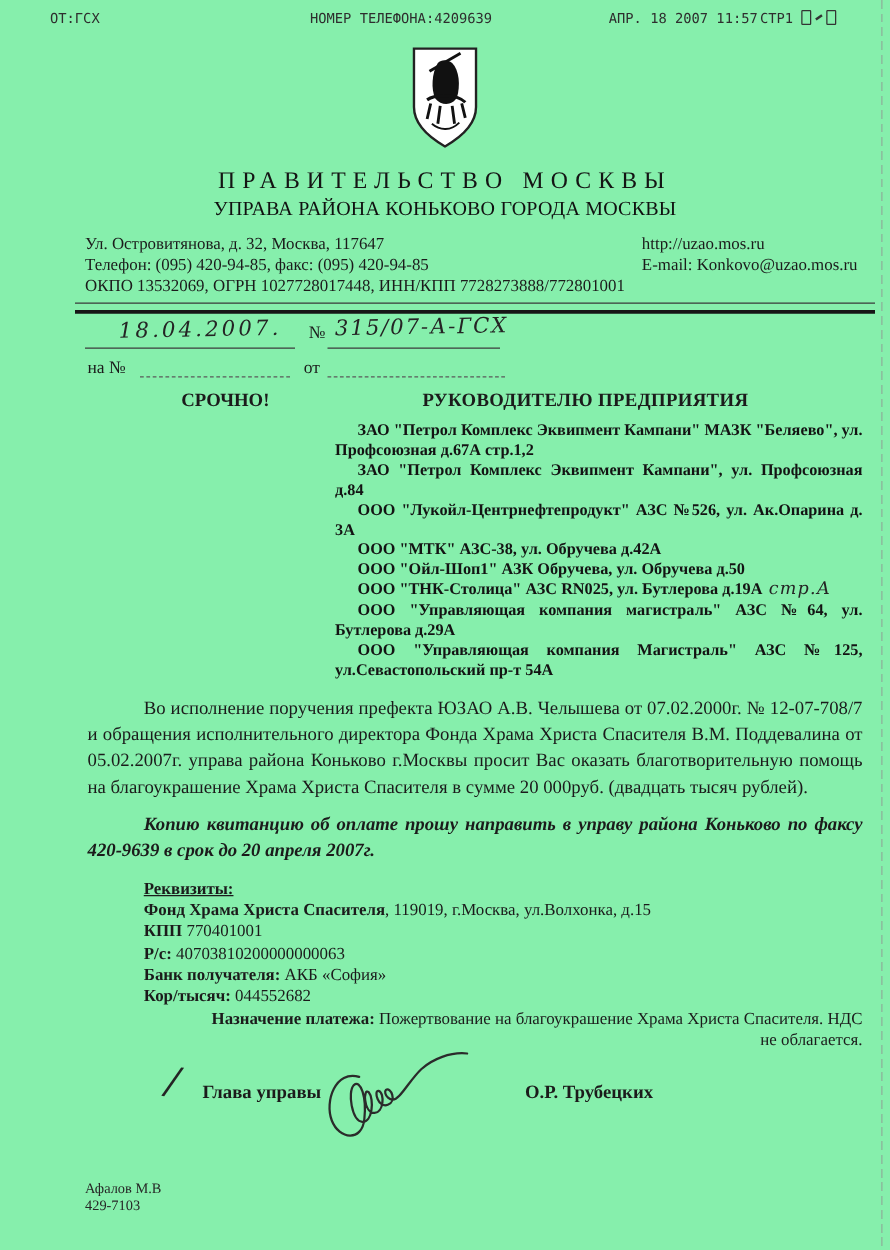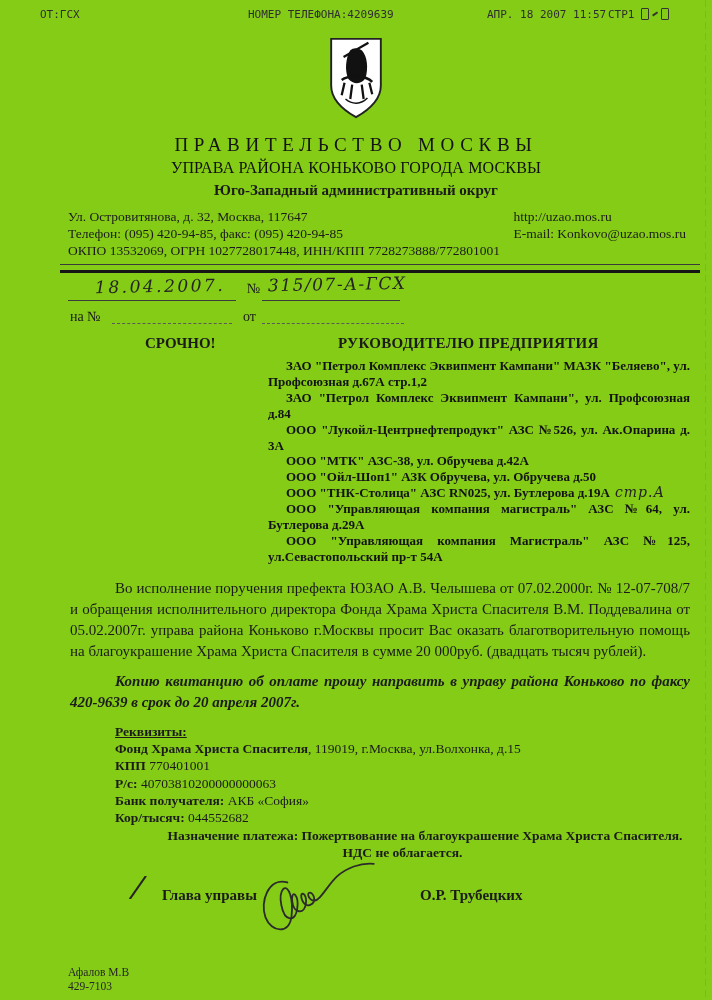--- a/index.html
+++ b/index.html
@@ -1,16 +1,16 @@
 <!DOCTYPE html>
 <html><head>
 <meta charset="utf-8">
 <style>
   html,body{margin:0;padding:0;background:#e8e8e6;}
-  .page{position:relative;width:712px;height:1000px;margin:0 auto;background:#84cc16;
+  .page{position:relative;width:712px;height:1000px;margin:0 auto;background:#86efac;
         color:#1b1b1b;font-family:"Liberation Serif",serif;overflow:hidden;}
   
   .fax-header{position:absolute;top:8px;left:0;right:0;height:18px;
               font-family:"DejaVu Sans Mono",monospace;font-size:11px;color:#2e2e2e;}
   .fax-header span{position:absolute;top:0;white-space:nowrap;}
   .fx-from{left:40px}.fx-phone{left:248px}.fx-dt{left:487px}.fx-page{left:608px}
   .fx-icon{left:641px;top:-1px;display:inline-flex;gap:3px;align-items:center;}
   .fx-icon i{display:block;width:6px;height:10px;border:1.4px solid #333;border-radius:1px;}
   .fx-icon em{display:block;width:6px;height:1.5px;background:#333;transform:rotate(-35deg);}
   
@@ -46,21 +46,21 @@
   .recipients p{margin:0;text-indent:18px;}
   .hw-inline{font-weight:normal;font-size:14px;margin-left:5px;letter-spacing:1px;}
   
   .body-text{margin:13px 22px 0 70px;font-size:15px;line-height:21px;text-align:justify;}
   .body-text p{margin:0 0 9px 0;text-indent:45px;}
   .body-text .p2{font-weight:bold;font-style:italic;}
   
   .requisites{margin:10px 22px 0 115px;font-size:13.5px;line-height:17.3px;}
   .requisites p{margin:0;}
   .req-head{font-weight:bold;text-decoration:underline;}
-  .purpose{margin-left:-45px;text-indent:45px;text-align:center;font-weight:bold;}
+  .purpose{margin-left:-45px;text-indent:45px;text-align:right;}
   
   .signature-row{position:relative;height:84px;margin-top:16px;}
   .hw-slash{position:absolute;left:133px;top:-8px;font-size:30px;transform:rotate(8deg);}
   .sig-position{position:absolute;left:162px;top:10px;font-weight:bold;font-size:15px;}
   .sig-scrawl{position:absolute;left:252px;top:-14px;transform:rotate(-7deg);}
   .sig-name{position:absolute;left:420px;top:10px;font-weight:bold;font-size:15px;}
   
   .footer{margin:4px 0 0 68px;font-size:11.5px;line-height:14px;color:#262626;}
   
   .edge-line{position:absolute;right:6px;top:0;bottom:0;width:1px;opacity:.65;
@@ -91,21 +91,20 @@
         <path d="M43,7 L17,22" stroke="#111" stroke-width="2.4"></path>
         <path d="M24,15 C19,23 18,37 22,45 C27,51 36,51 40,44 C43,34 42,21 36,15 C32,12 27,12 24,15 Z" fill="#111"></path>
         <path d="M15,46 C22,41 40,41 47,48" stroke="#111" stroke-width="2.6" fill="none"></path>
         <path d="M18,49 L15,62 M26,51 L24,66 M36,51 L38,66 M44,49 L47,61" stroke="#111" stroke-width="2.4" fill="none"></path>
         <path d="M19,66 C26,72 35,72 42,65" stroke="#111" stroke-width="1.6" fill="none"></path>
       </svg>
     </div>
 
     <div class="gov">ПРАВИТЕЛЬСТВО МОСКВЫ</div>
     <div class="org">УПРАВА РАЙОНА КОНЬКОВО ГОРОДА МОСКВЫ</div>
-    <div class="district">Юго-Западный административный округ</div>
 
     <div class="addr-row">
       <div class="addr-left">
         <div>Ул. Островитянова, д. 32, Москва, 117647</div>
         <div>Телефон: (095) 420-94-85,  факс: (095) 420-94-85</div>
         <div>ОКПО 13532069,  ОГРН 1027728017448,  ИНН/КПП 7728273888/772801001</div>
       </div>
       <div class="addr-right">
         <div>http://uzao.mos.ru</div>
         <div>E-mail: Konkovo@uzao.mos.ru</div>

